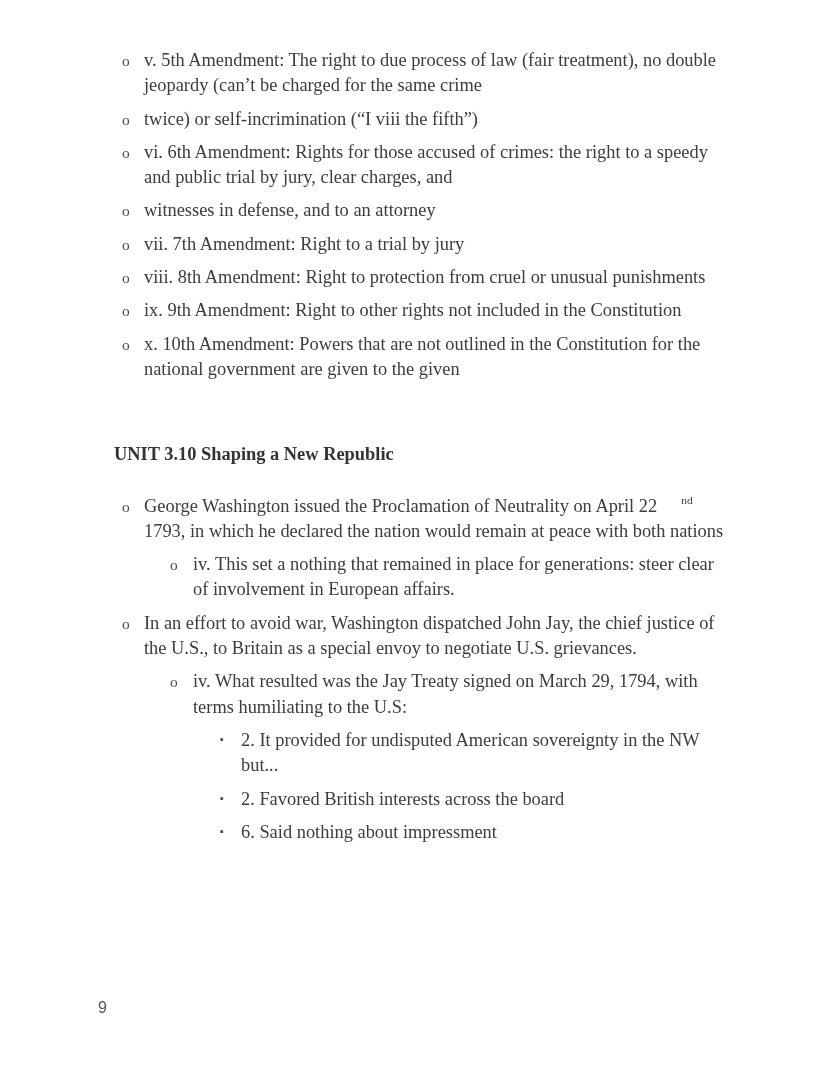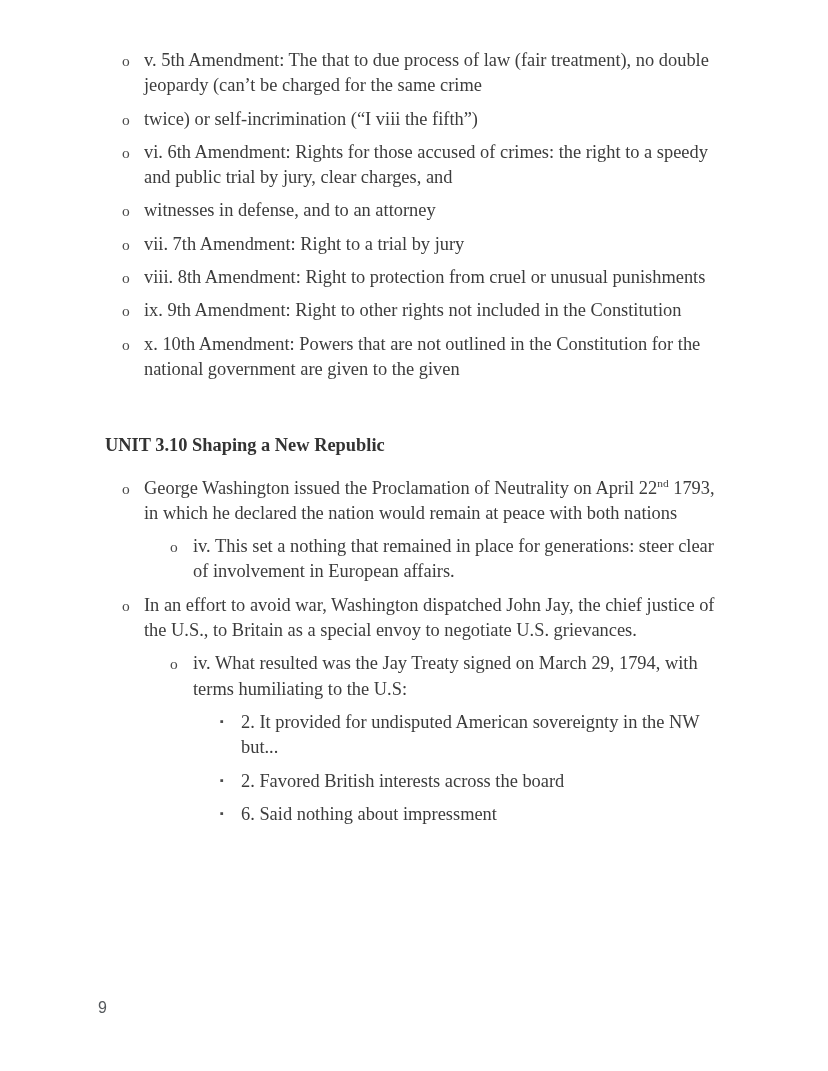--- a/index.html
+++ b/index.html
@@ -82,52 +82,53 @@
     position: relative;
     top: -1px;
   }
 
   
   .section-heading {
     font-size: 18.4px;
     line-height: 25.3px;
     font-weight: bold;
     color: #333333;
-    margin: 7px;
+    margin: 16px;
     padding: 0;
   }
 
   .spacer-before-heading { height: 36px; }
   .spacer-after-heading  { height: 10px; }
 
   sup {
     font-size: 0.62em;
     vertical-align: super;
     line-height: 0;
+    margin-left: 24px;
   }
 
   
   .page-number {
     position: absolute;
     left: 98px;
     top: 998px;
     font-family: "Liberation Sans", "DejaVu Sans", sans-serif;
     font-size: 16px;
     line-height: 20px;
     color: #55595c;
   }
 </style>
 </head>
 <body>
 
 <div class="page">
   <div class="content" id="content-root">
       <div class="item lvl1">
         <span class="marker">o</span>
-        <span class="body">v. 5th Amendment: The that to due process of law (fair treatment), no double jeopardy (can’t be charged for the same crime</span>
+        <span class="body">v. 5th Amendment: The right to due process of law (fair treatment), no double jeopardy (can’t be charged for the same crime</span>
       </div>
       <div class="item lvl1">
         <span class="marker">o</span>
         <span class="body">twice) or self-incrimination (“I viii the fifth”)</span>
       </div>
       <div class="item lvl1">
         <span class="marker">o</span>
         <span class="body">vi. 6th Amendment: Rights for those accused of crimes: the right to a speedy and public trial by jury, clear charges, and</span>
       </div>
       <div class="item lvl1">

